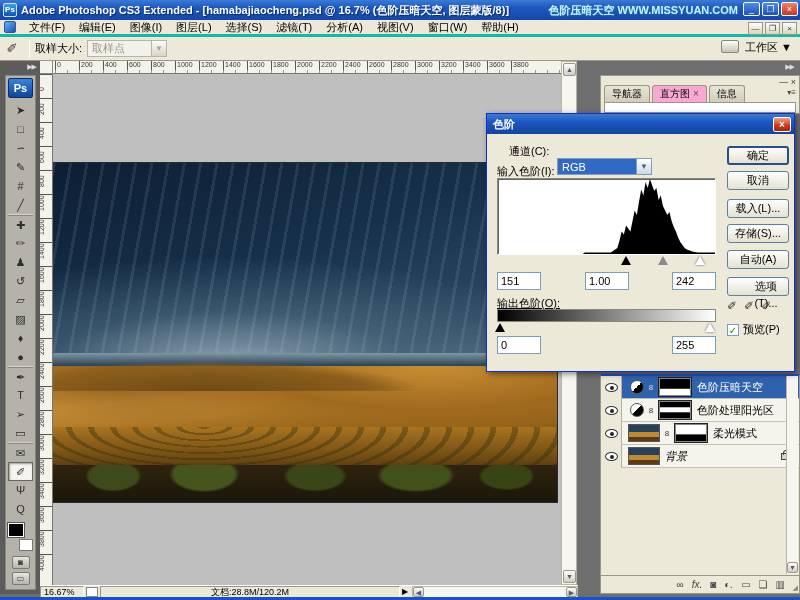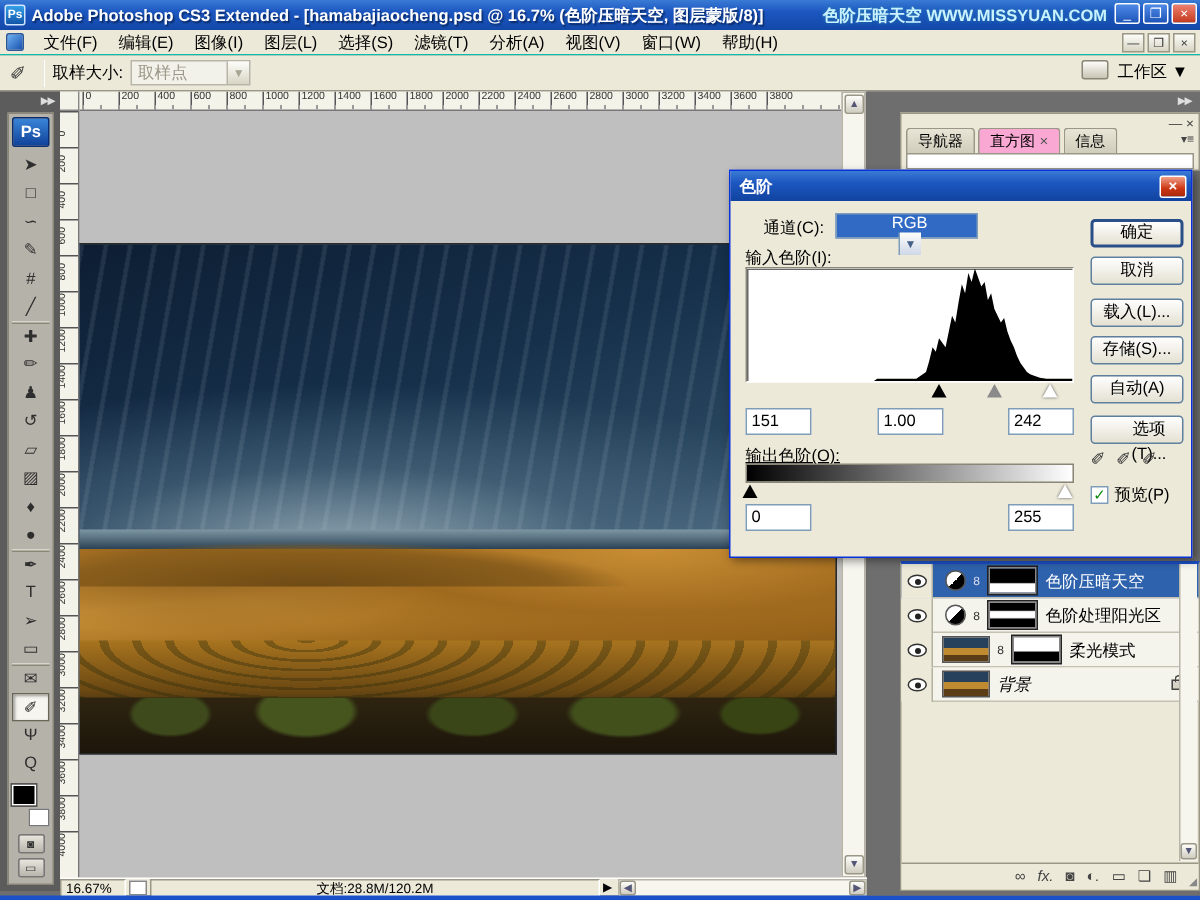--- a/index.html
+++ b/index.html
@@ -11,21 +11,21 @@
   #titlebar { left:0; top:0; width:800px; height:20px;
     background:linear-gradient(#3a7bd5,#1c56c0 40%,#1348a8); color:#fff; display:flex; align-items:center; }
   #titlebar .psico { width:14px; height:14px; margin:0 4px 0 3px; background:linear-gradient(#35a0e8,#1155a8); border:1px solid #cfe4ff; border-radius:2px; color:#fff; font-size:8px; font-weight:bold; text-align:center; line-height:12px; }
   #titlebar .ttl { font-weight:bold; font-size:11px; text-shadow:1px 1px 1px #0a2a66; white-space:nowrap; }
   #watermark { right:62px; top:3px; color:#c9f2ff; font-weight:bold; font-size:11px; text-shadow:0 0 3px #2a7fb0; white-space:nowrap; }
   .winbtn { width:17px; height:14px; border:1px solid #fff; border-radius:2px; background:linear-gradient(#4f8ae8,#1e55b8); color:#fff; font-size:9px; line-height:12px; text-align:center; margin-left:2px; }
   .winbtn.close { background:linear-gradient(#ee8070,#c43a1e); }
   #titlebtns { right:2px; top:2px; display:flex; }
 
   
-  #menubar { left:0; top:20px; width:800px; height:17px; background:#ece9d8; border-bottom:1px solid #14b8a6; display:flex; align-items:center; }
+  #menubar { left:0; top:20px; width:800px; height:17px; background:#ece9d8; border-bottom:3px solid #14b8a6; display:flex; align-items:center; }
   .docico { width:12px; height:12px; margin:0 6px 0 4px; background:linear-gradient(135deg,#6db3f2,#1a4fae); border:1px solid #28579a; border-radius:2px; }
   .menuitem { padding:1px 7px; white-space:nowrap; cursor:default; }
   #docbtns { right:3px; top:22px; display:flex; }
   .docbtn { width:15px; height:13px; border:1px solid #9a9787; background:linear-gradient(#fdfdfa,#d8d5c4); font-size:8px; line-height:11px; text-align:center; margin-left:2px; color:#333; }
 
   
   #optionsbar { left:0; top:37px; width:800px; height:24px; background:#ece9d8; border-bottom:1px solid #9a9787; display:flex; align-items:center; }
   #tool-in-use { width:24px; text-align:center; font-size:13px; color:#333; }
   .vsep { width:1px; height:18px; background:#b8b5a4; border-right:1px solid #fff; margin:0 5px; }
   #samplesize-dd { width:80px; height:17px; border:1px solid #b8b5a8; background:#f2f1ea; color:#9a9787; display:flex; align-items:center; justify-content:space-between; padding-left:4px; margin-left:5px; }
@@ -139,21 +139,21 @@
   #layers-scroll .dn { position:absolute; left:0px; bottom:1px; width:11px; height:11px; line-height:10px; }
   #layers-bottom { position:absolute; left:0; bottom:0; width:198px; height:18px; border-top:1px solid #9a9787; background:#ece9d8; display:flex; align-items:center; justify-content:flex-end; gap:8px; padding-right:14px; }
   #layers-bottom .bico { font-size:10px; color:#444; font-style:italic; }
   #layers-bottom .grip { position:absolute; right:1px; bottom:1px; font-size:7px; color:#888; }
 
   
   #dlg { left:486px; top:113px; width:309px; height:259px; background:#ece9d8; border:1px solid #0831d9; box-shadow:2px 2px 6px rgba(0,0,0,.45); }
   #dlg-title { height:20px; background:linear-gradient(#3a7bd5,#1c56c0 40%,#1144a0); color:#fff; font-weight:bold; display:flex; align-items:center; justify-content:space-between; padding:0 3px 0 6px; }
   #dlg-close { width:18px; height:15px; border:1px solid #fff; border-radius:2px; background:linear-gradient(#f0a088,#cc3512 60%,#a8290c); color:#fff; font-size:10px; line-height:13px; text-align:center; font-weight:bold; }
   .dlbl { position:absolute; font-size:11px; }
-  #chan-dd { position:absolute; left:70px; top:28px; width:95px; height:17px; border:1px solid #7f9db9; background:#316ac5; color:#fff; display:flex; align-items:center; justify-content:space-between; padding-left:4px;flex-direction:column; }
+  #chan-dd { position:absolute; left:70px; top:44px; width:95px; height:17px; border:1px solid #7f9db9; background:#316ac5; color:#fff; display:flex; align-items:center; justify-content:space-between; padding-left:4px; }
   #chan-dd .arrow { width:15px; height:15px; background:linear-gradient(#fdfdfa,#cfd8e8); border-left:1px solid #7f9db9; color:#44618a; font-size:8px; line-height:15px; text-align:center; }
   #histbox { position:absolute; left:10px; top:64px; width:219px; height:77px; background:#fff; border:1px solid #8a8778; border-bottom-color:#fff; border-right-color:#fff; box-shadow:inset 1px 1px 0 #666; }
   #histbox svg { width:100%; height:100%; display:block; }
   #in-sliders { position:absolute; left:10px; top:142px; width:219px; height:10px; }
   .tri { position:absolute; top:0; width:0; height:0; border-left:5px solid transparent; border-right:5px solid transparent; }
   .tri.black { border-bottom:9px solid #000; }
   .tri.gray  { border-bottom:9px solid #8a8a8a; }
   .tri.white { border-bottom:9px solid #fff; filter:drop-shadow(0 0 1px #555); }
   .numfield { position:absolute; width:44px; height:18px; border:1px solid #7f9db9; background:#fff; font-size:11px; font-family:"Liberation Sans",sans-serif; padding-left:3px; }
   #gradbar { position:absolute; left:10px; top:195px; width:219px; height:13px; border:1px solid #8a8778; background:linear-gradient(to right,#000,#fff); }

